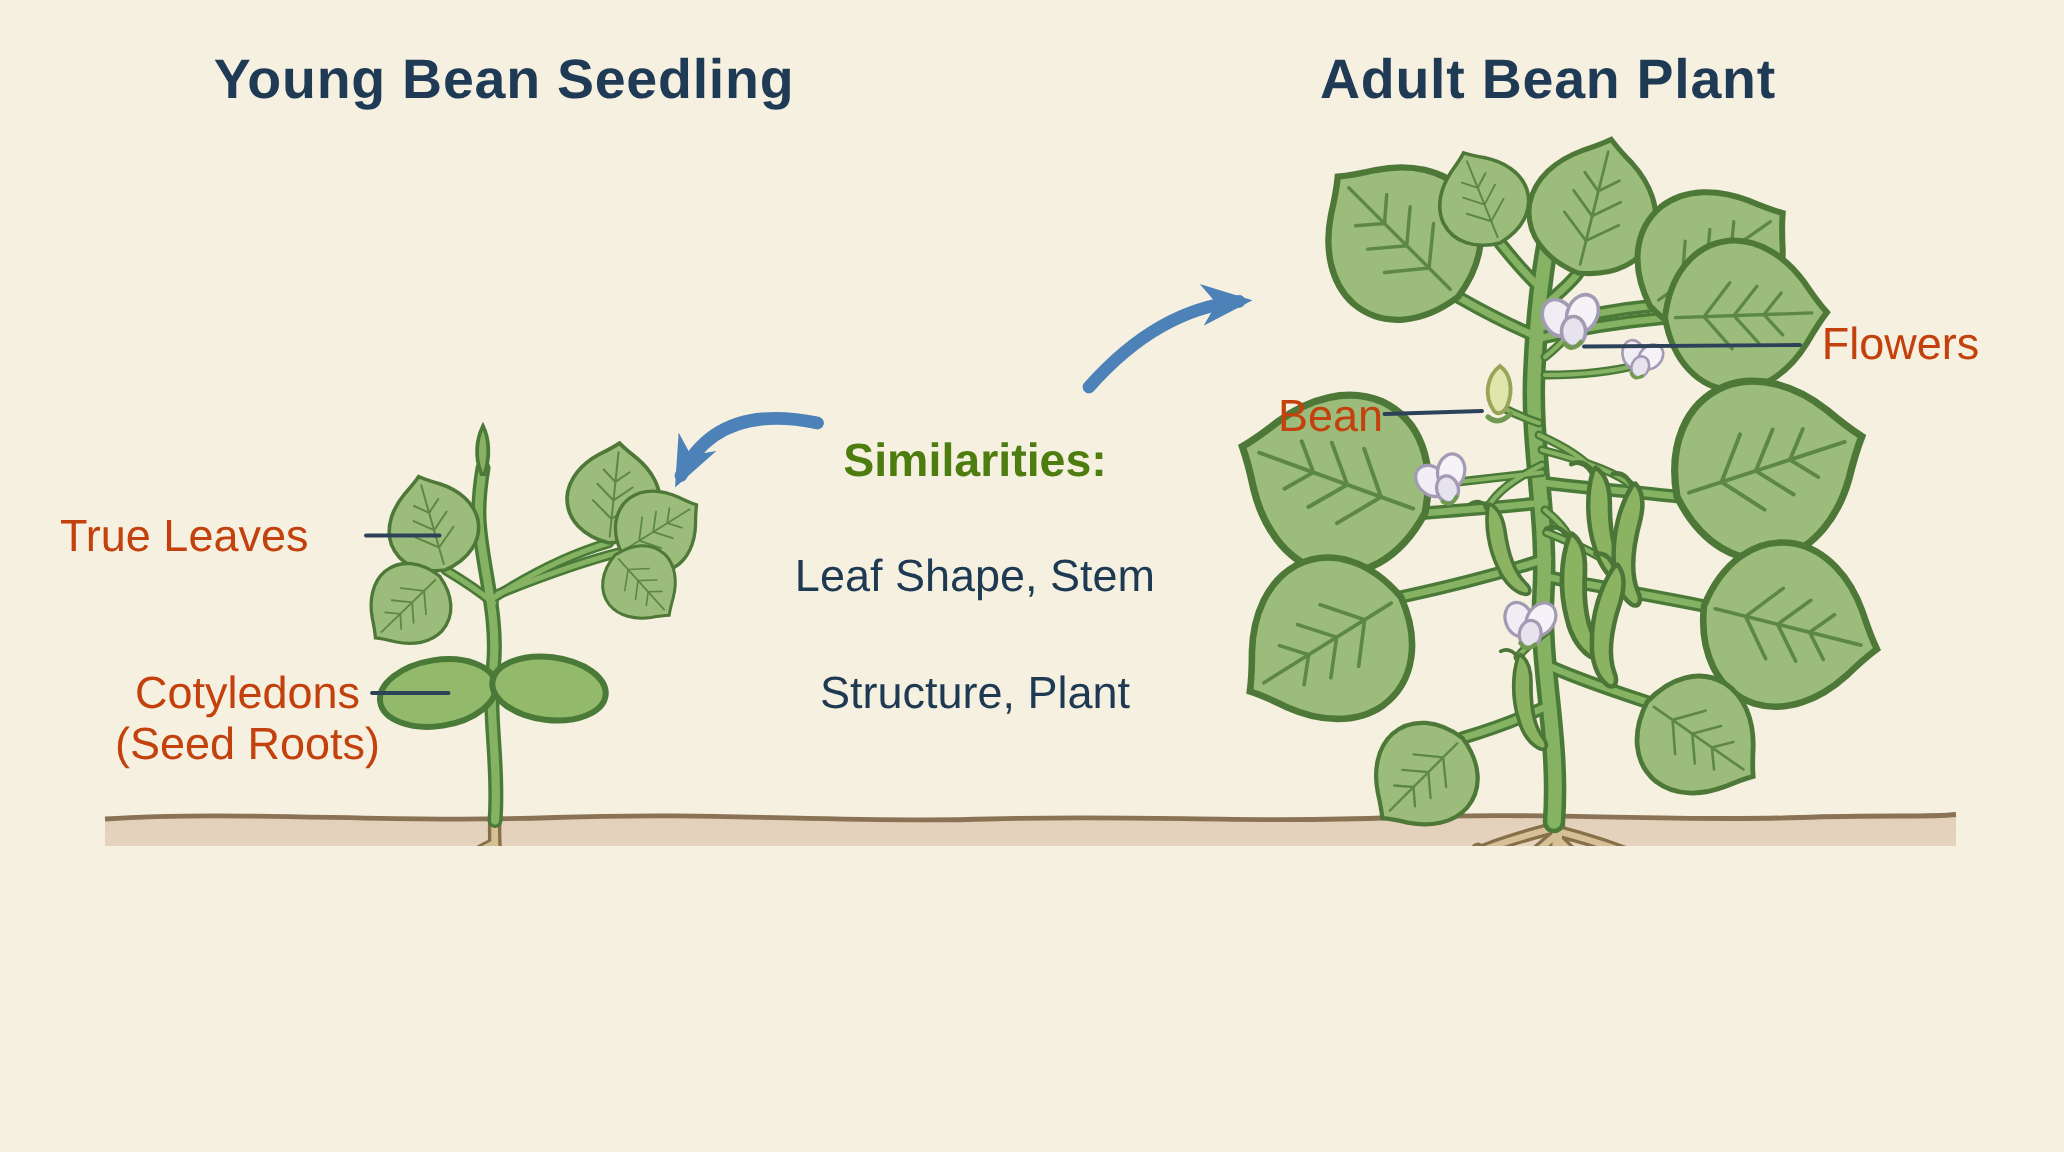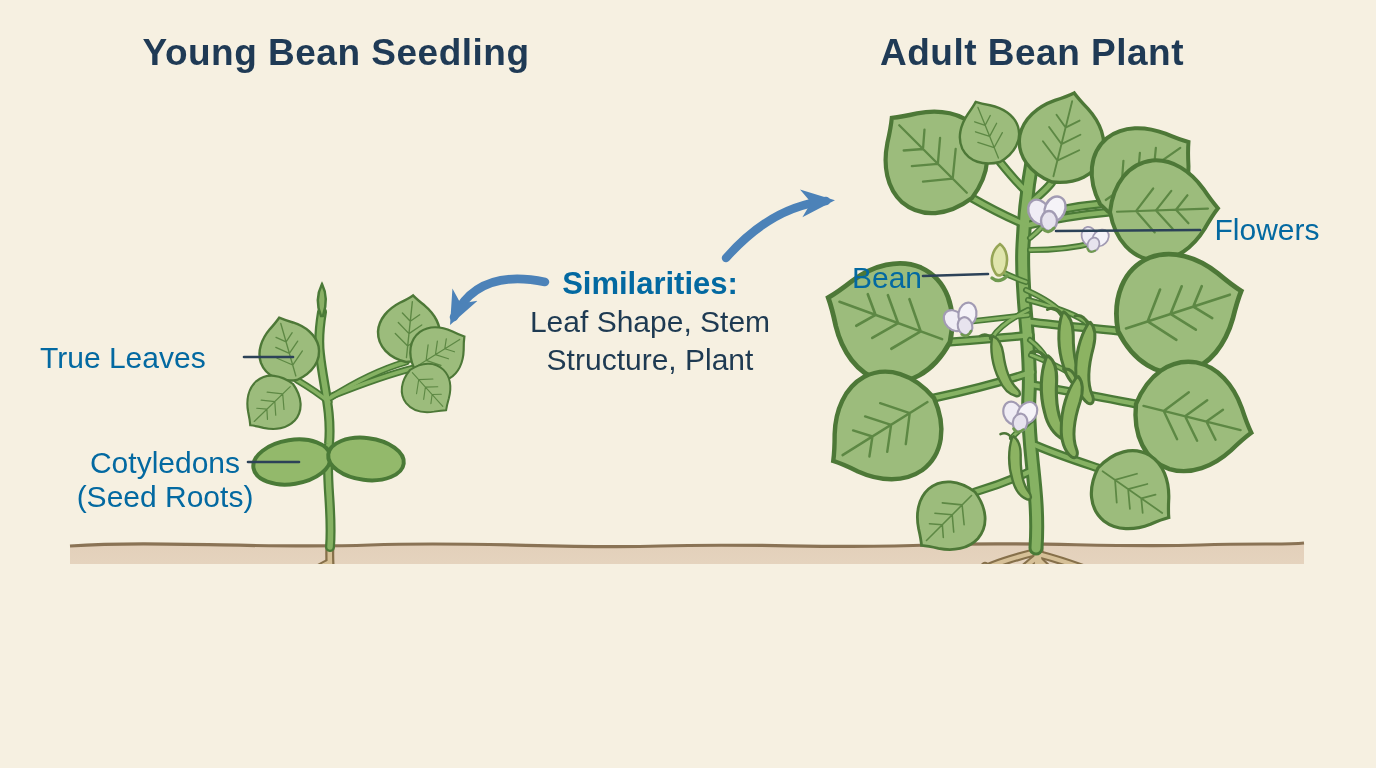--- a/index.html
+++ b/index.html
@@ -3,24 +3,24 @@
 <meta charset="utf-8">
 <style>
   html,body{margin:0;padding:0;background:#f6f0e1;}
   #stage{
     position:relative;width:1376px;height:564px;overflow:hidden;
     background:#f6f0e1;font-family:"Liberation Sans",sans-serif;
   }
   #diagram-svg{position:absolute;left:0;top:0;width:1376px;height:768px;}
   .txt{position:absolute;color:#1e3a52;}
   .title{font-size:37px;font-weight:700;color:#1f3a55;text-align:center;letter-spacing:.5px;}
-  .plant-label{font-size:30px;color:#0369a1;}
+  .plant-label{font-size:30px;color:#c2410c;}
   .center-block{text-align:center;}
-  .center-heading{font-size:31px;font-weight:700;color:#0369a1;line-height:38px;}
-  .center-line{font-size:30px;color:#1e3a52;line-height:38px;}
+  .center-heading{font-size:31px;font-weight:700;color:#4d7c0f;line-height:38px;margin-top:23px;}
+  .center-line{font-size:30px;color:#1e3a52;line-height:38px;margin-top:40px;}
   
   .stem-under{stroke:#4a7a37;stroke-width:15;fill:none;stroke-linecap:round;}
   .stem-over{stroke:#86b263;stroke-width:9;fill:none;stroke-linecap:round;}
   .sstem-under{stroke:#4a7a37;stroke-width:10;fill:none;stroke-linecap:round;}
   .sstem-over{stroke:#86b263;stroke-width:5.5;fill:none;stroke-linecap:round;}
   .branch-under{stroke:#4a7a37;stroke-width:9;fill:none;stroke-linecap:round;}
   .branch-over{stroke:#86b263;stroke-width:4.5;fill:none;stroke-linecap:round;}
   .sbranch-under{stroke:#4a7a37;stroke-width:7;fill:none;stroke-linecap:round;}
   .sbranch-over{stroke:#86b263;stroke-width:3.5;fill:none;stroke-linecap:round;}
   .ped-under{stroke:#4a7a37;stroke-width:6;fill:none;stroke-linecap:round;}

